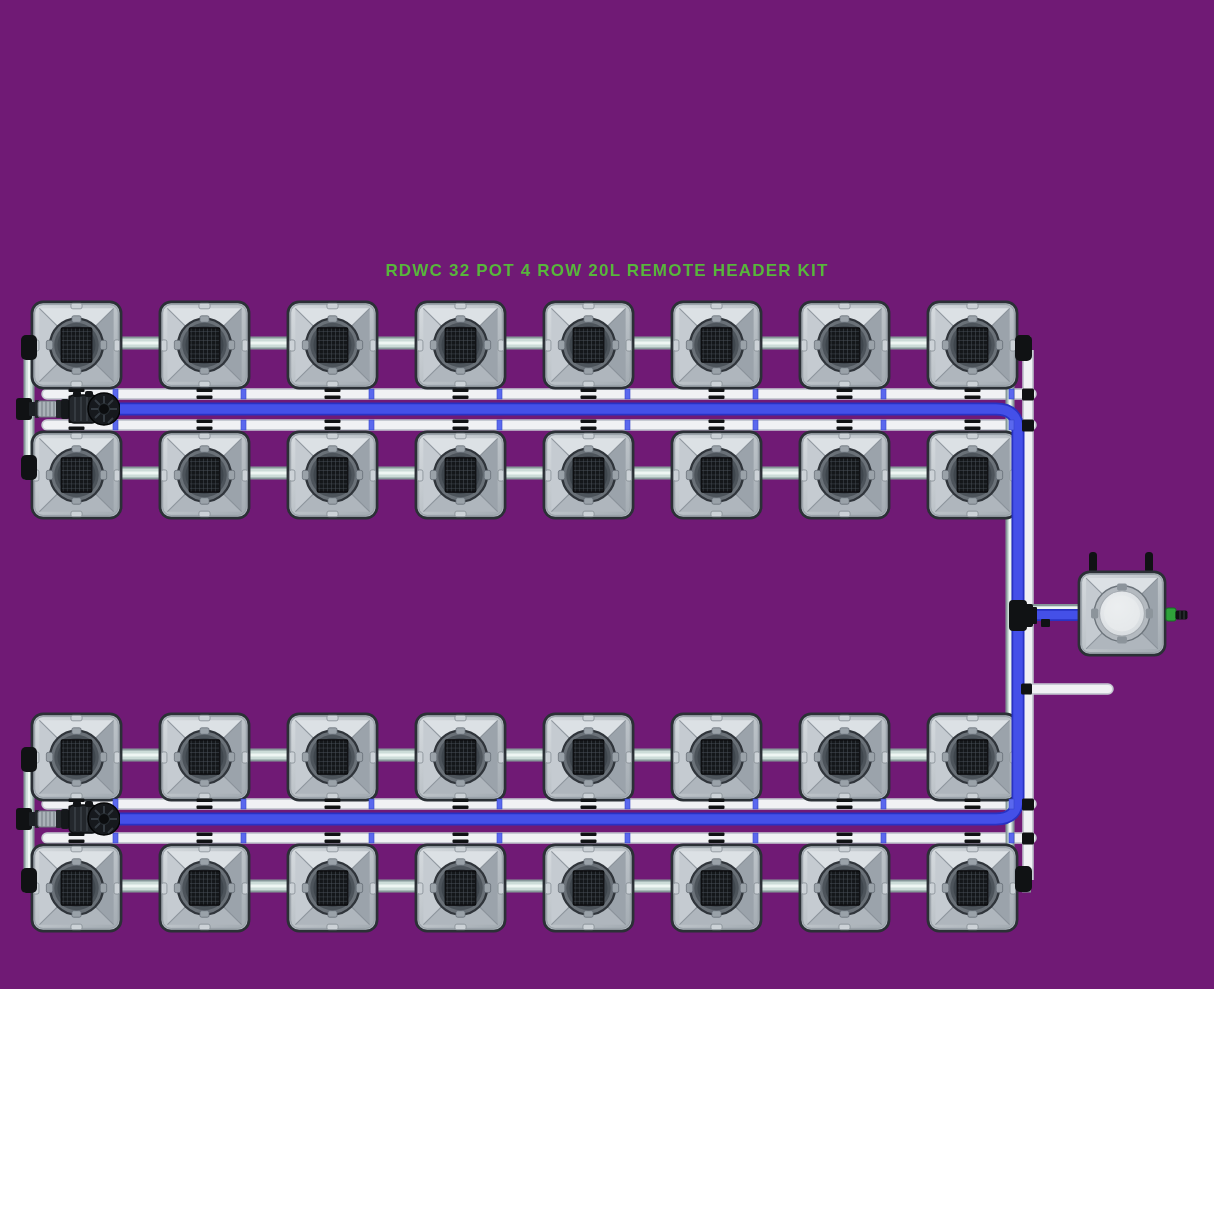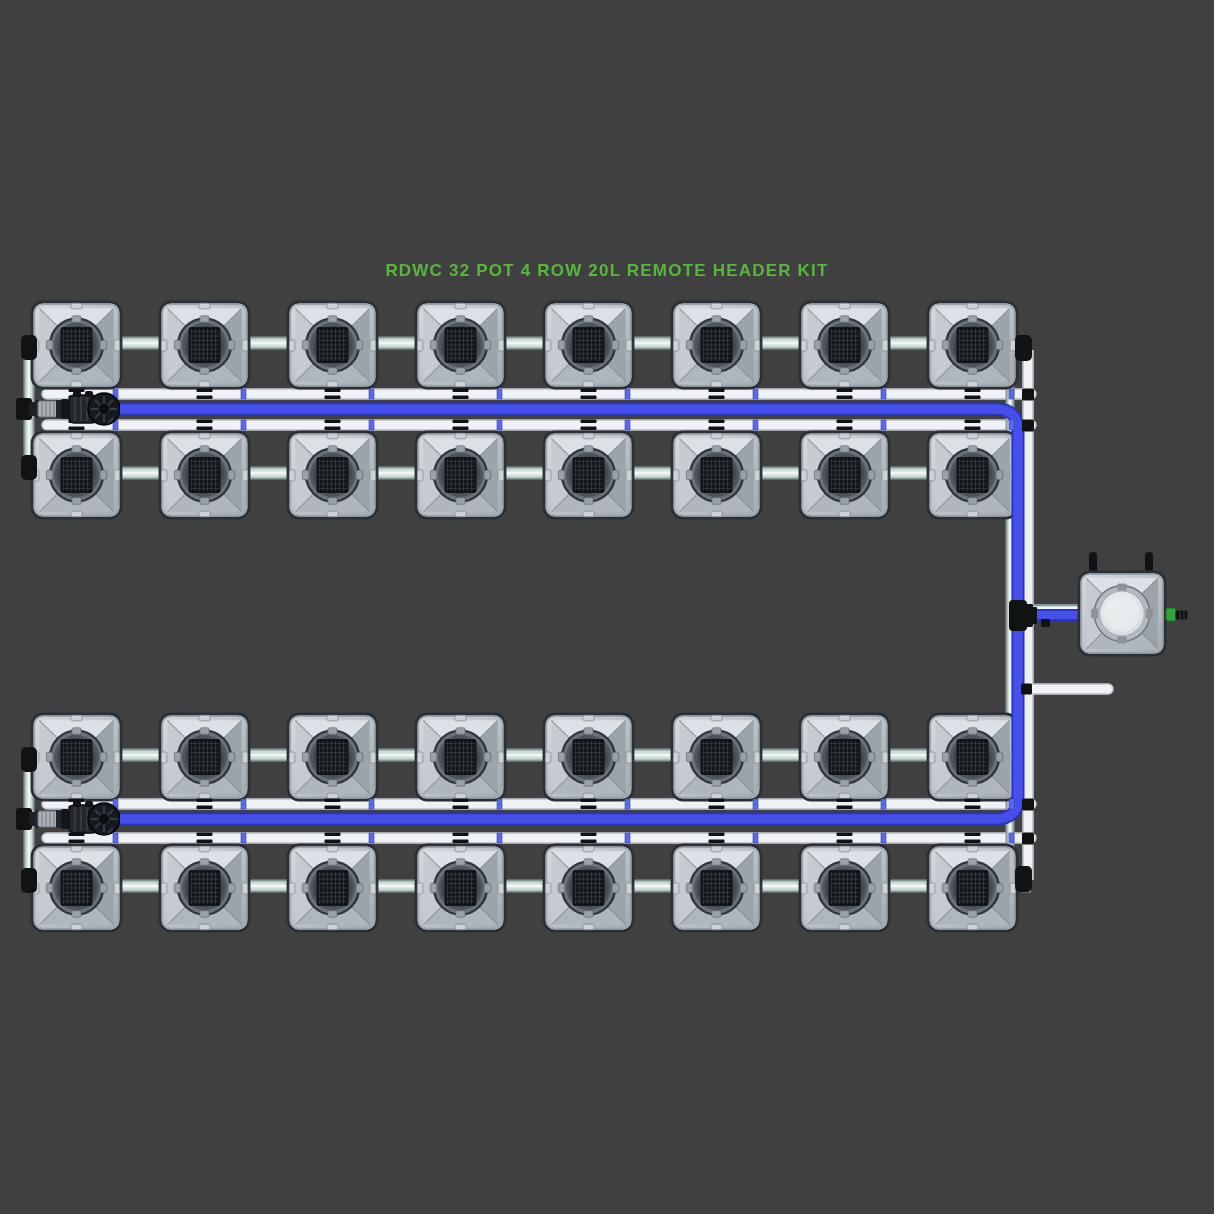--- a/index.html
+++ b/index.html
@@ -1,16 +1,16 @@
 <!DOCTYPE html>
 <html><head>
 <meta charset="utf-8">
 <style>
   html,body{margin:0;padding:0;background:#ffffff;}
-  #canvas{position:relative;width:1214px;height:1214px;background:#404040;overflow:hidden;
+  #canvas{position:relative;width:1214px;height:989px;background:#701a75;overflow:hidden;
           font-family:"Liberation Sans",sans-serif;}
   #kit-title{position:absolute;top:261px;left:0;width:100%;text-align:center;
              font-size:17px;font-weight:bold;letter-spacing:1.2px;color:#58b63c;}
   #scene{position:absolute;top:0;left:0;}
 </style>
 </head>
 <body>
 
 <div id="canvas">
   <div id="kit-title" style="color: rgb(88, 182, 60);">RDWC 32 POT 4 ROW 20L REMOTE HEADER KIT</div>

